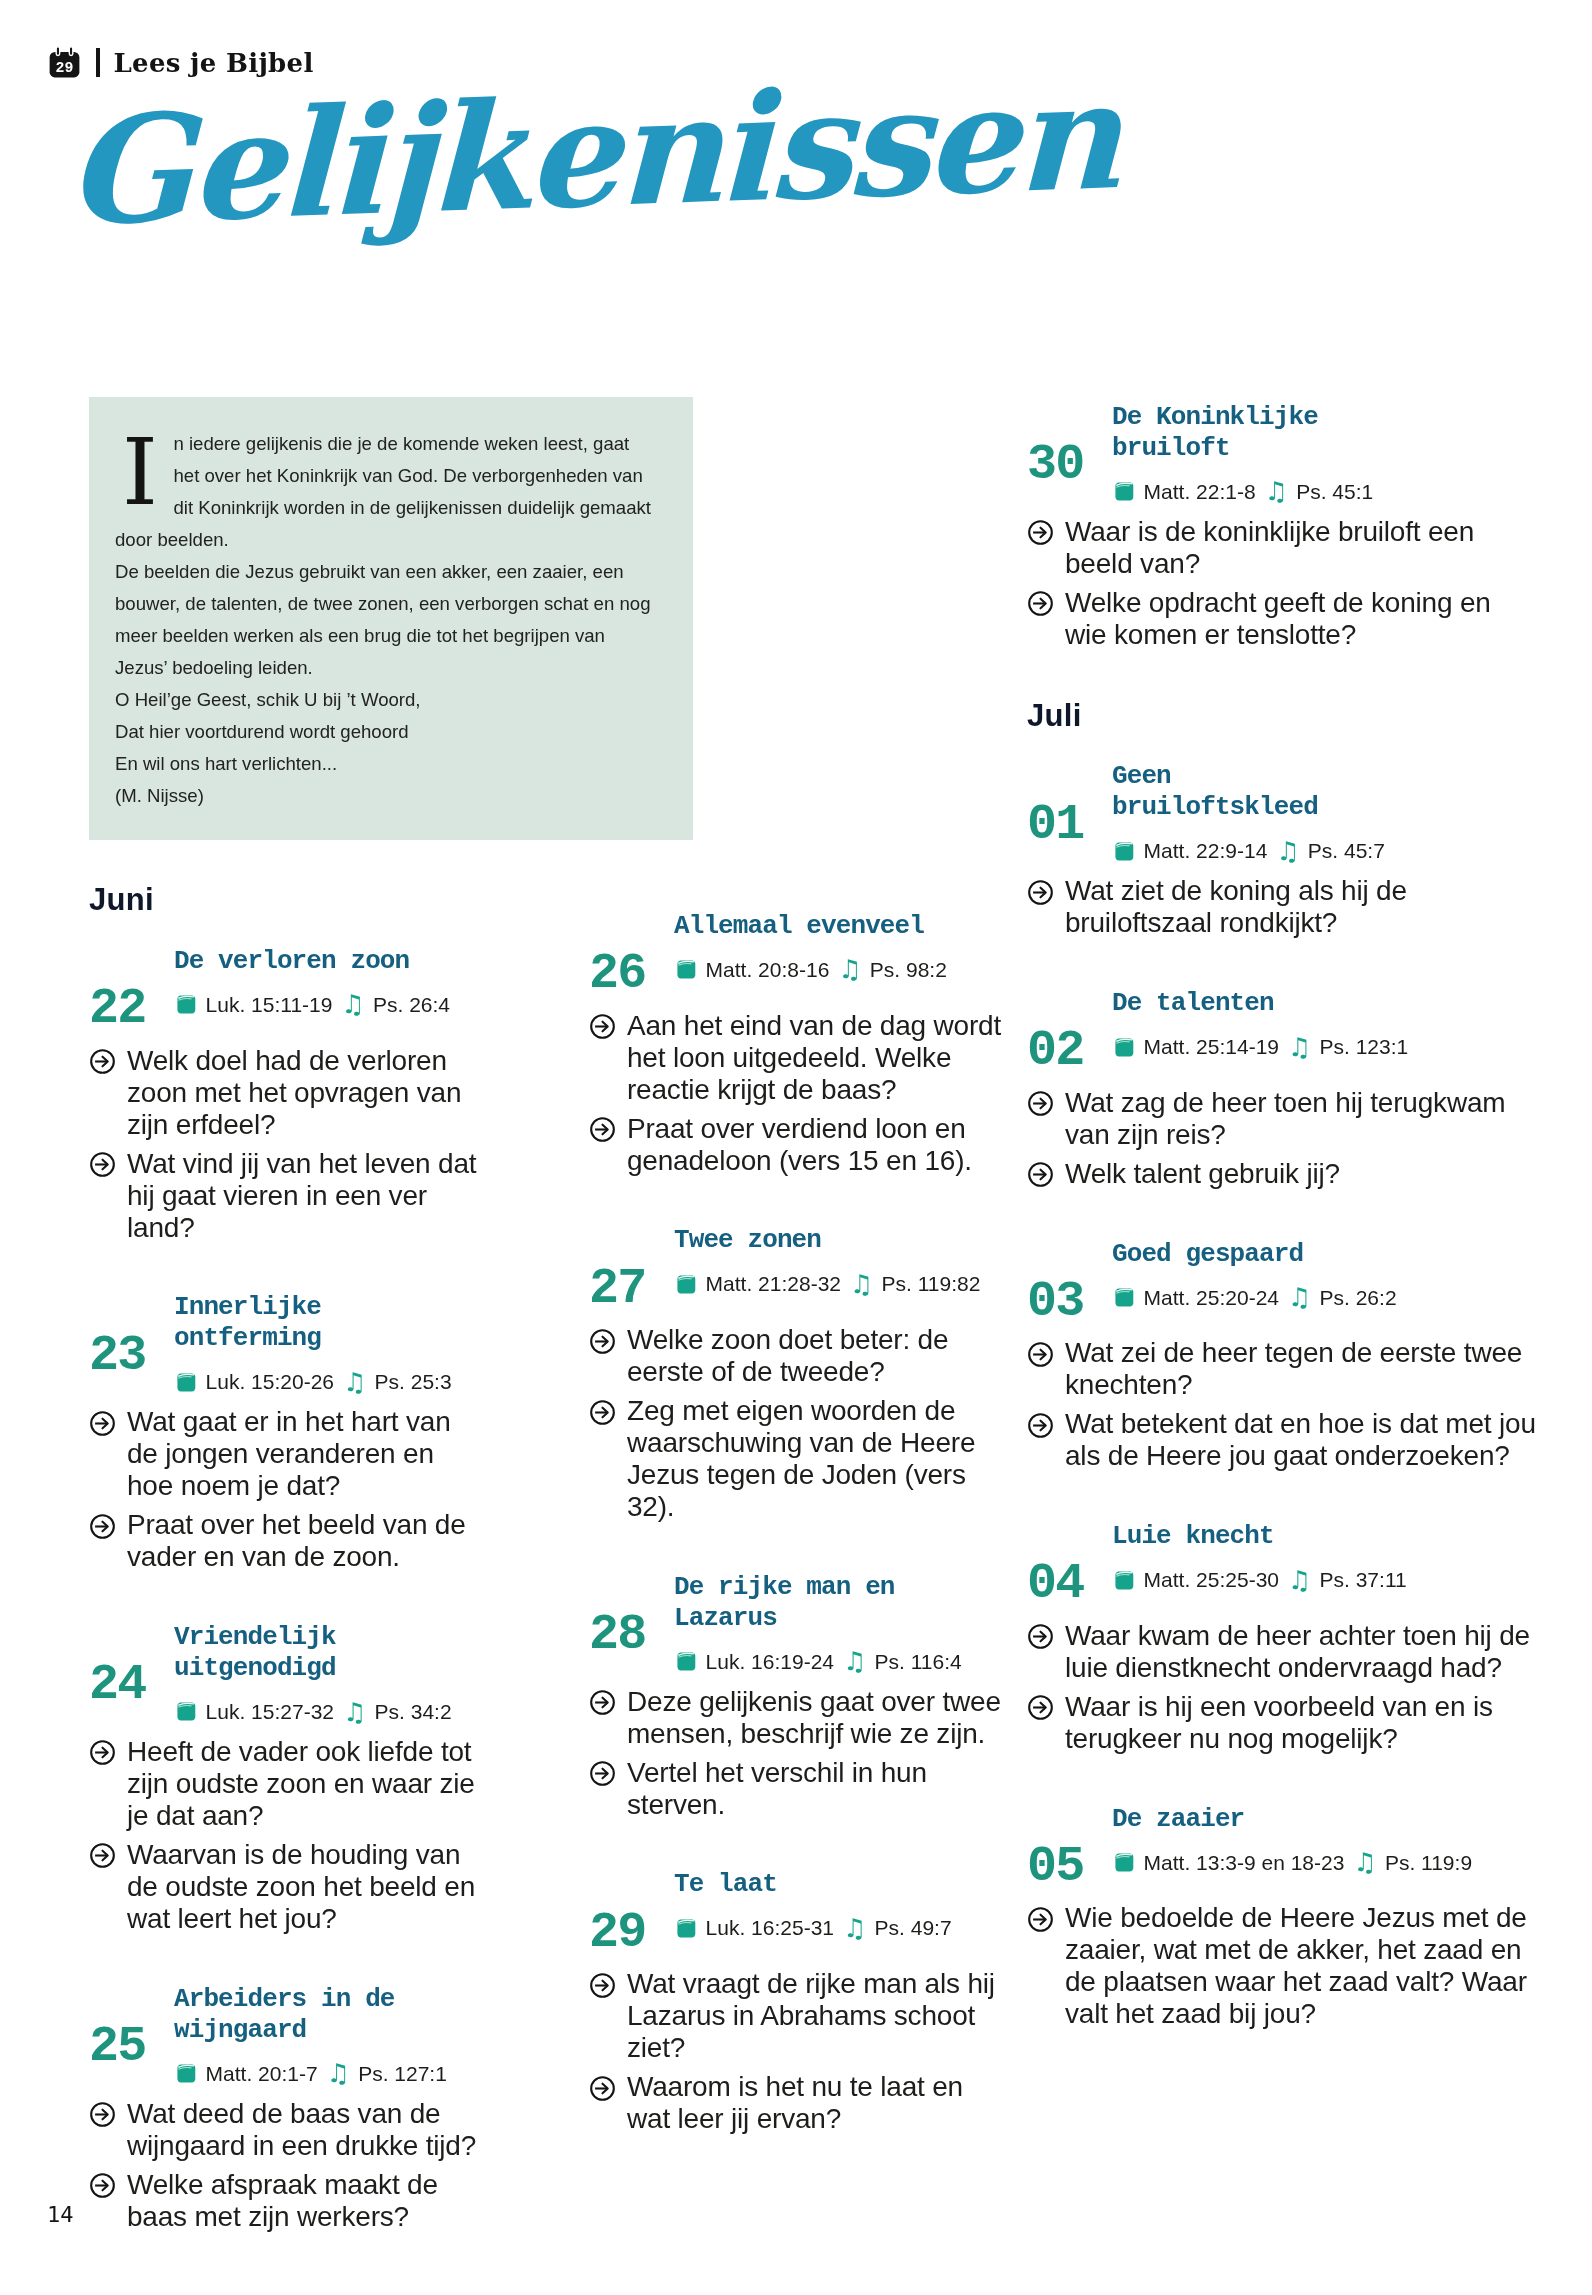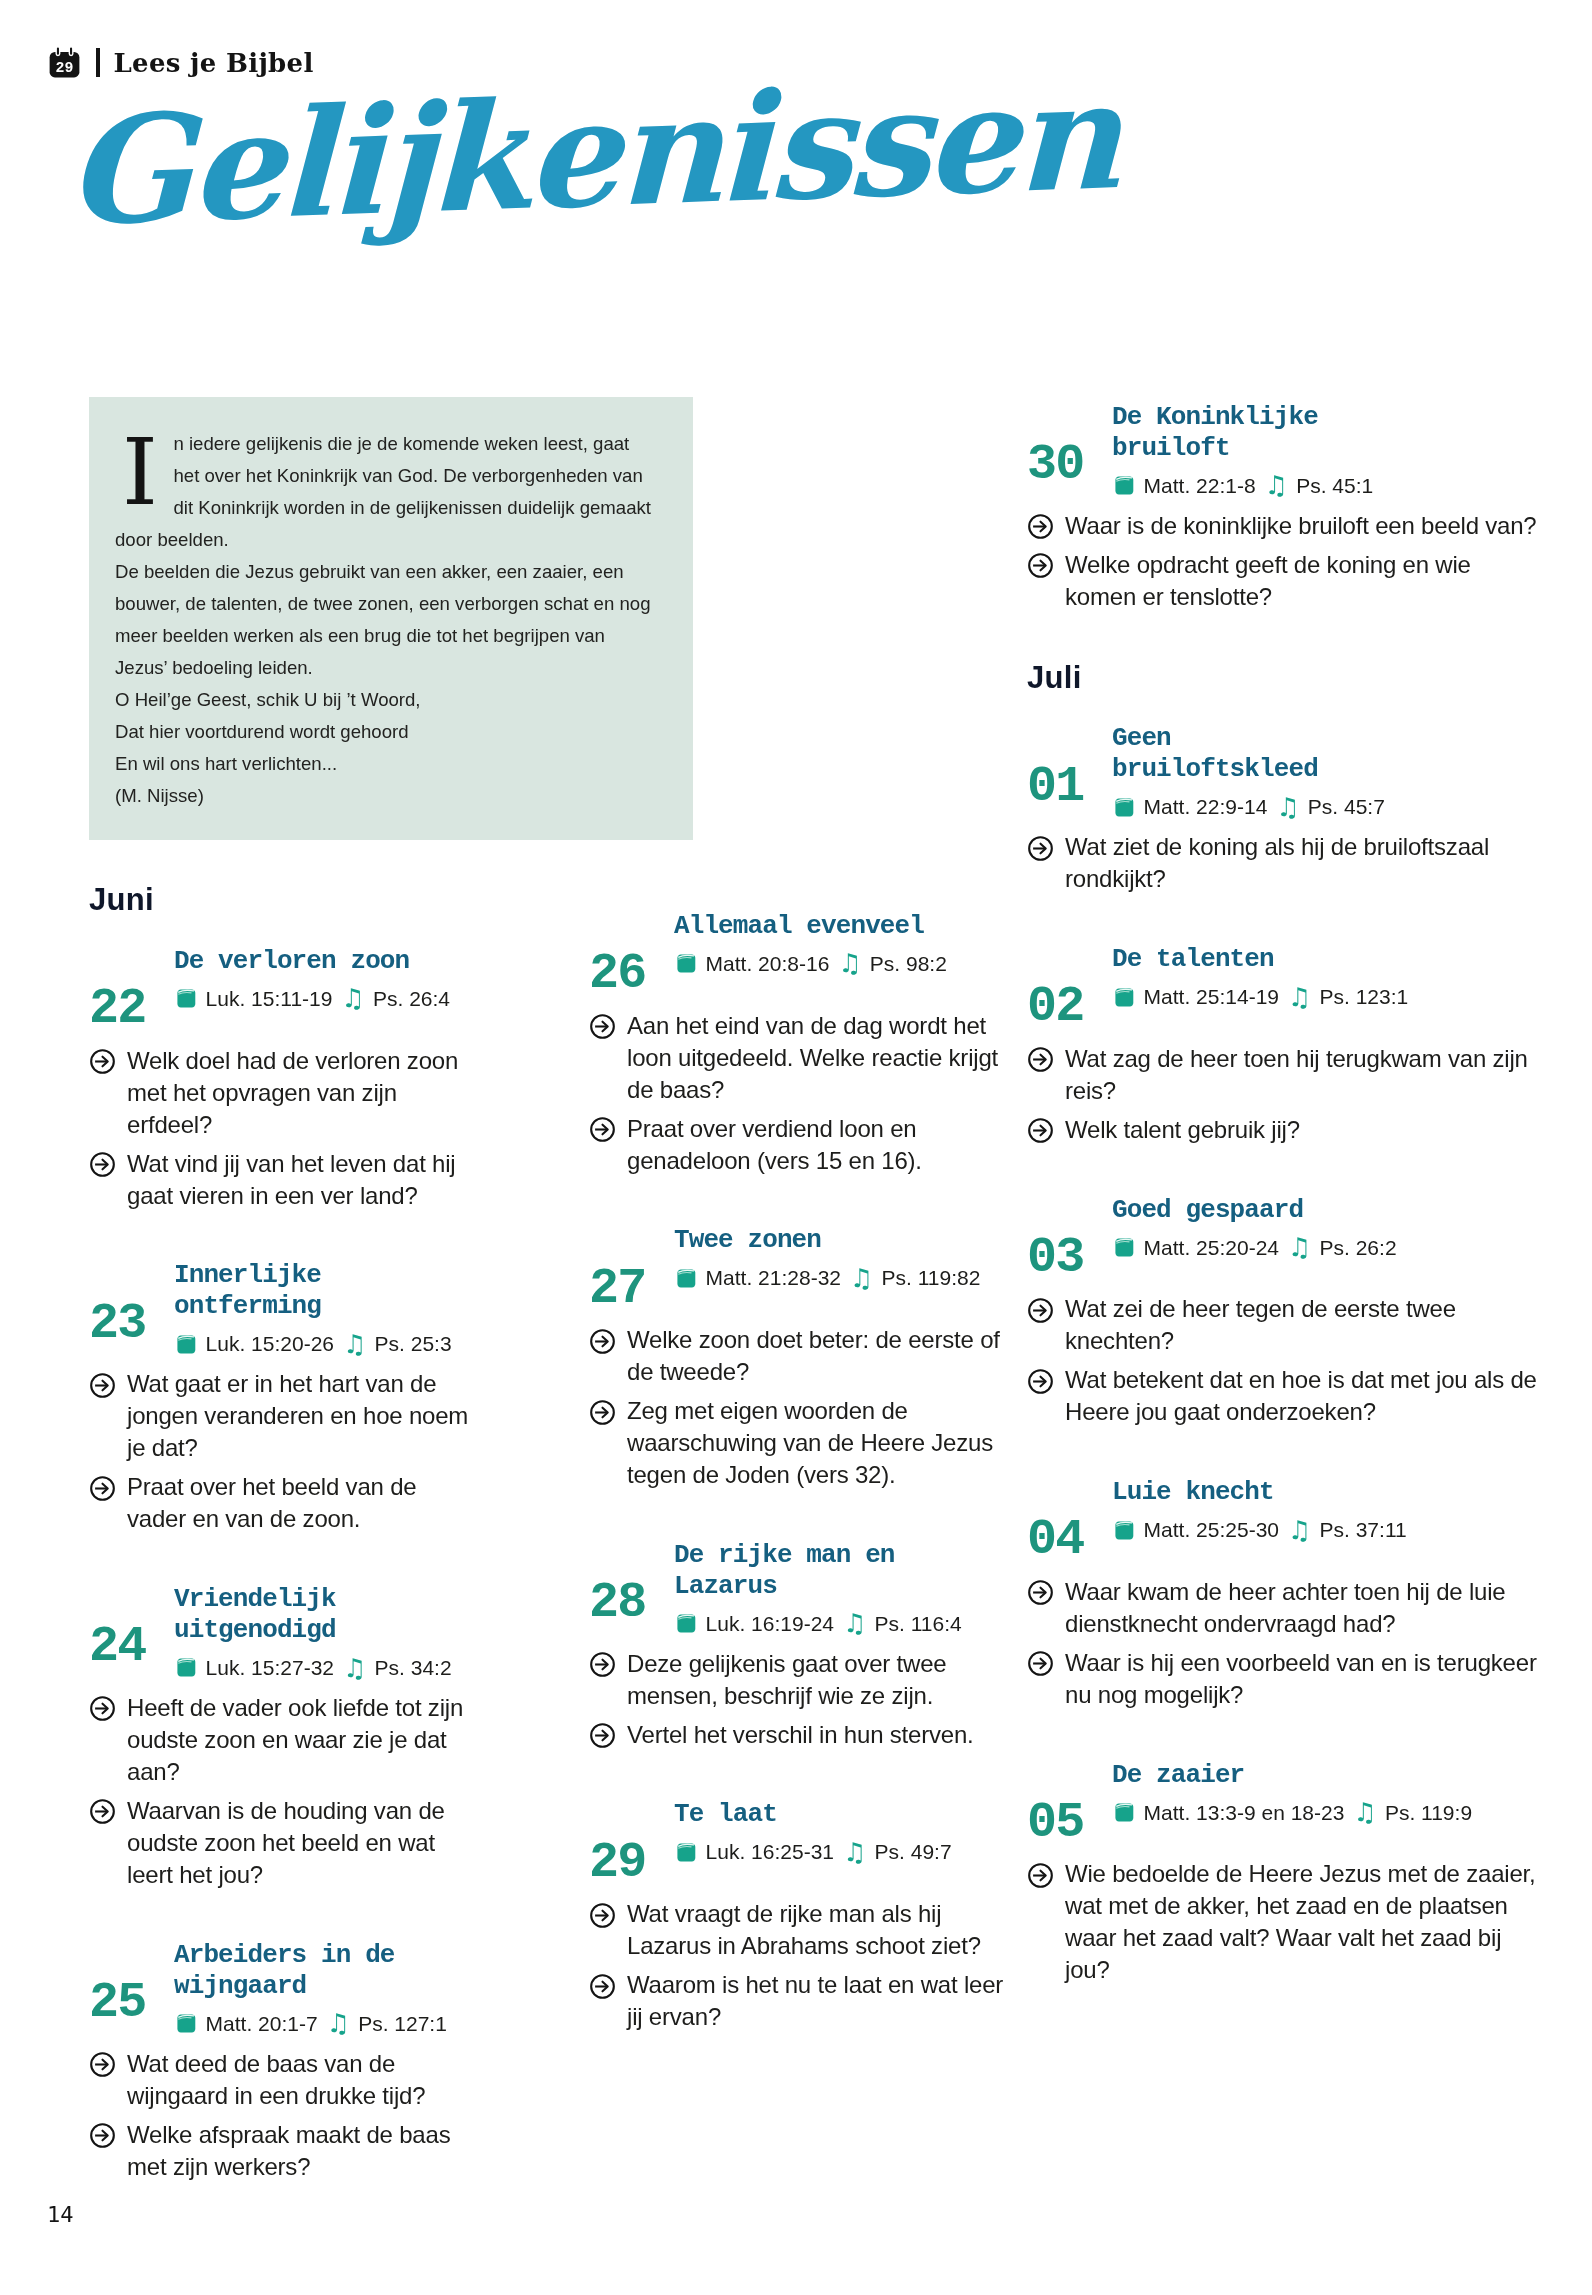--- a/index.html
+++ b/index.html
@@ -31,26 +31,26 @@
   .month{font-size:31px;font-weight:900;letter-spacing:0.3px;color:#0f172a;margin:0 0 26px 0;}
   .col3 .month{margin-top:19px;}
 
   .entry{display:grid;grid-template-columns:85px 1fr;margin-bottom:40px;}
   .day{font-family:"Liberation Mono",monospace;font-weight:700;font-size:50px;line-height:.95;
        color:#1e947e;letter-spacing:-1.7px;margin-top:41px;}
   .head{grid-column:2;}
   .etitle{font-family:"Liberation Mono",monospace;font-weight:700;font-size:26px;line-height:31px;
           color:#155f80;letter-spacing:-0.9px;margin-top:1.7px;}
   .col3 .etitle{max-width:259px;}
-  .refs{display:flex;align-items:center;flex-wrap:wrap;gap:8.6px;font-size:21px;margin-top:10px;color:#1d1d1b;}
+  .refs{display:flex;align-items:center;flex-wrap:wrap;gap:8.6px;font-size:21px;margin-top:16px;color:#1d1d1b;}
   .note{font-family:"DejaVu Sans",sans-serif;font-size:26px;line-height:22.4px;color:#16a38b;}
   .qs{grid-column:1 / -1;margin-top:12px;}
   .q{display:grid;grid-template-columns:38px 1fr;margin-bottom:7px;}
   .q svg{margin-top:3.5px;}
-  .qtext{font-size:24px;line-height:32px;letter-spacing:-0.2px;}
+  .qtext{font-size:28px;line-height:32px;letter-spacing:-0.2px;}
 
   .pagenum{position:absolute;left:47px;top:2202px;font-family:"DejaVu Sans Mono",monospace;font-size:22px;color:#141414;}
 </style>
 </head>
 <body>
 
 <div class="hdr">
   <svg width="35" height="35" viewBox="0 0 40 40">
     <rect x="3" y="8" width="34" height="29" rx="6" fill="#141414"></rect>
     <rect x="10.5" y="2" width="4" height="10" rx="2" fill="#141414" stroke="#ffffff" stroke-width="1.6"></rect>

